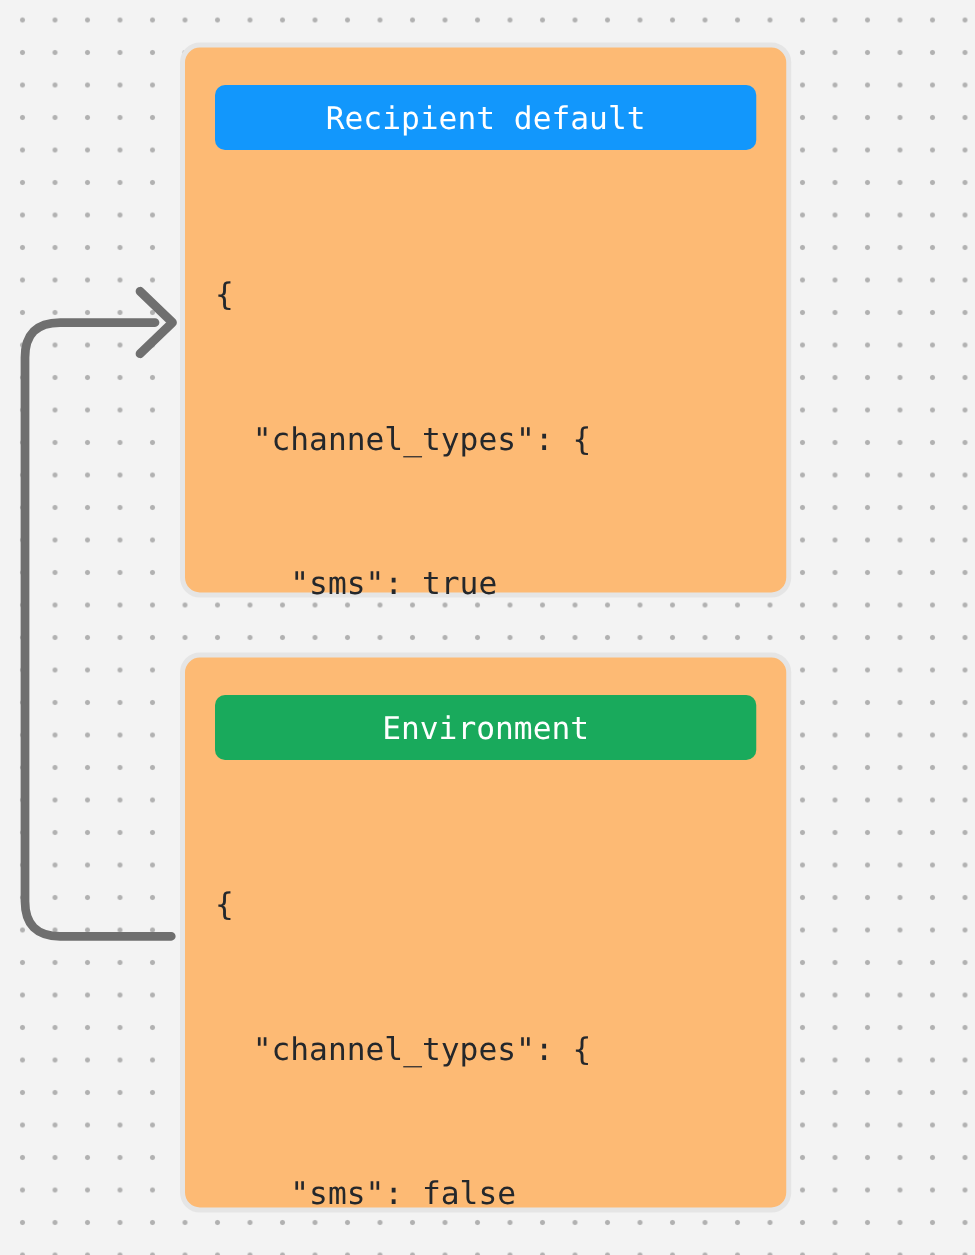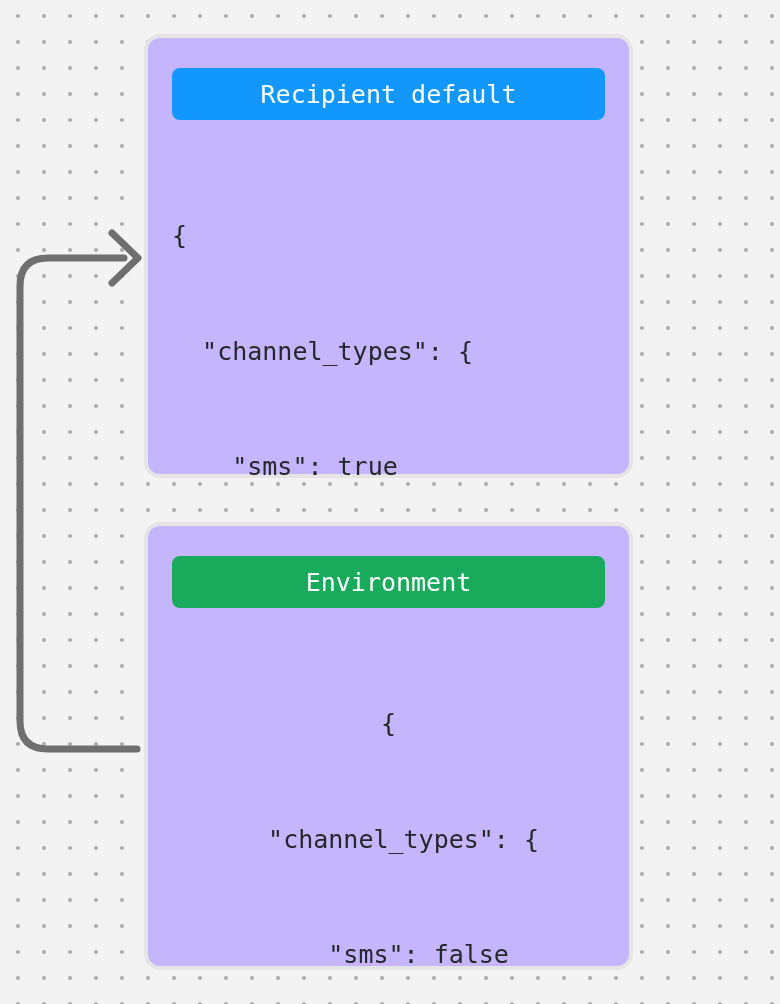--- a/index.html
+++ b/index.html
@@ -21,27 +21,27 @@
     position: absolute;
     left: 0;
     top: 0;
     pointer-events: none;
   }
   .card {
     position: absolute;
     left: 144px;
     width: 489px;
     box-sizing: border-box;
-    background: #c4b5fd;
+    background: #fdba74;
     border: 4px solid #e5e5e5;
     border-radius: 16px;
     padding: 30px 24px 24px 24px;
   }
   .card.card-top { top: 34px; height: 444px; }
-  .card.card-bottom { top: 522px; height: 448px; text-align: center; }
+  .card.card-bottom { top: 522px; height: 448px; }
   .card-header {
     height: 52px;
     border-radius: 8px;
     display: flex;
     align-items: center;
     justify-content: center;
     color: #ffffff;
     font-size: 25px;
     letter-spacing: 0;
     white-space: pre;

